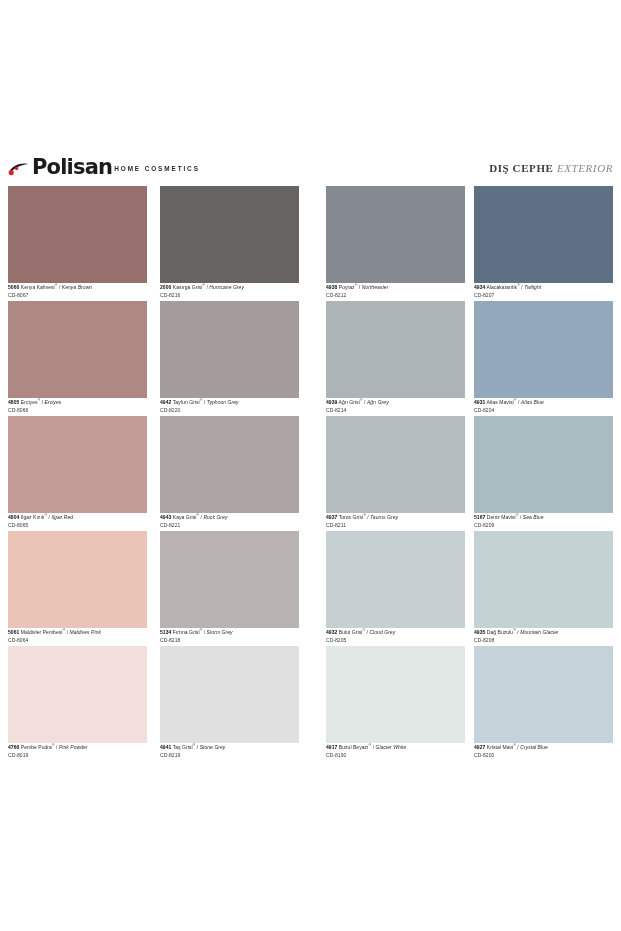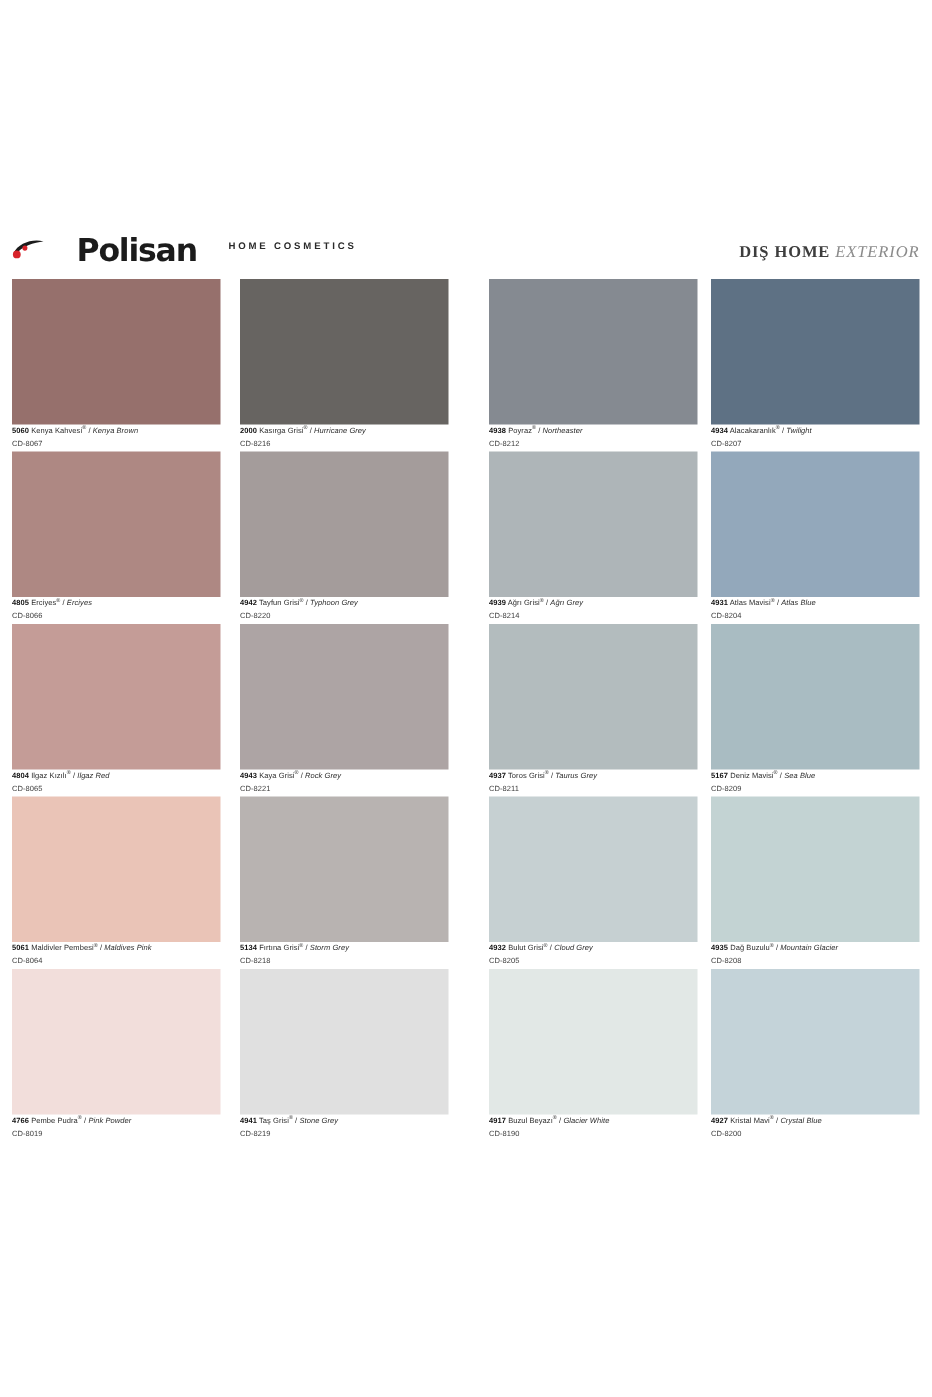--- a/index.html
+++ b/index.html
@@ -32,21 +32,22 @@
     top: 158px;
     width: 621px;
     height: 26px;
   }
 
   .brand {
     position: absolute;
     left: 8px;
     top: 0px;
     display: flex;
-    gap: 21px;
+    align-items: flex-end;
+    gap: 2px;
   }
   .brand-mark {
     position: relative;
     width: 22px;
     height: 16px;
     flex: 0 0 auto;
   }
   .brand-name {
     font-family: "DejaVu Sans", sans-serif;
     font-weight: bold;
@@ -163,21 +164,21 @@
           <path d="M1 11 C4 4, 14 1, 21 3 C15 3.5, 6 6, 2.5 12 Z" fill="#1b1b1b"></path>
           <circle cx="3.2" cy="11.6" r="2.6" fill="#d8232a"></circle>
           <circle cx="8.6" cy="7.4" r="1.7" fill="#d8232a"></circle>
         </svg>
       </span>
       <span class="brand-name">Polisan</span>
       <span class="brand-sub">HOME COSMETICS</span>
     </div>
 
     <div class="section-title">
-      <span class="tr">DIŞ HOME</span>
+      <span class="tr">DIŞ CEPHE</span>
       <span class="en">EXTERIOR</span>
     </div>
 
   </div>
 
   <div class="grid">
     <div class="group group-left">
       <div class="col col-0">
           <div class="swatch-cell" style="position: absolute; left: 0px; top: 0px;">
             <div class="swatch" style="background: rgb(150, 112, 108);"></div>

